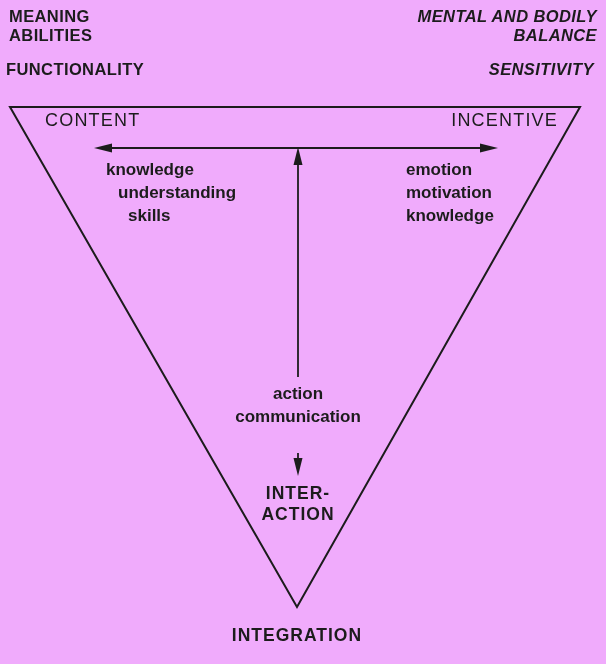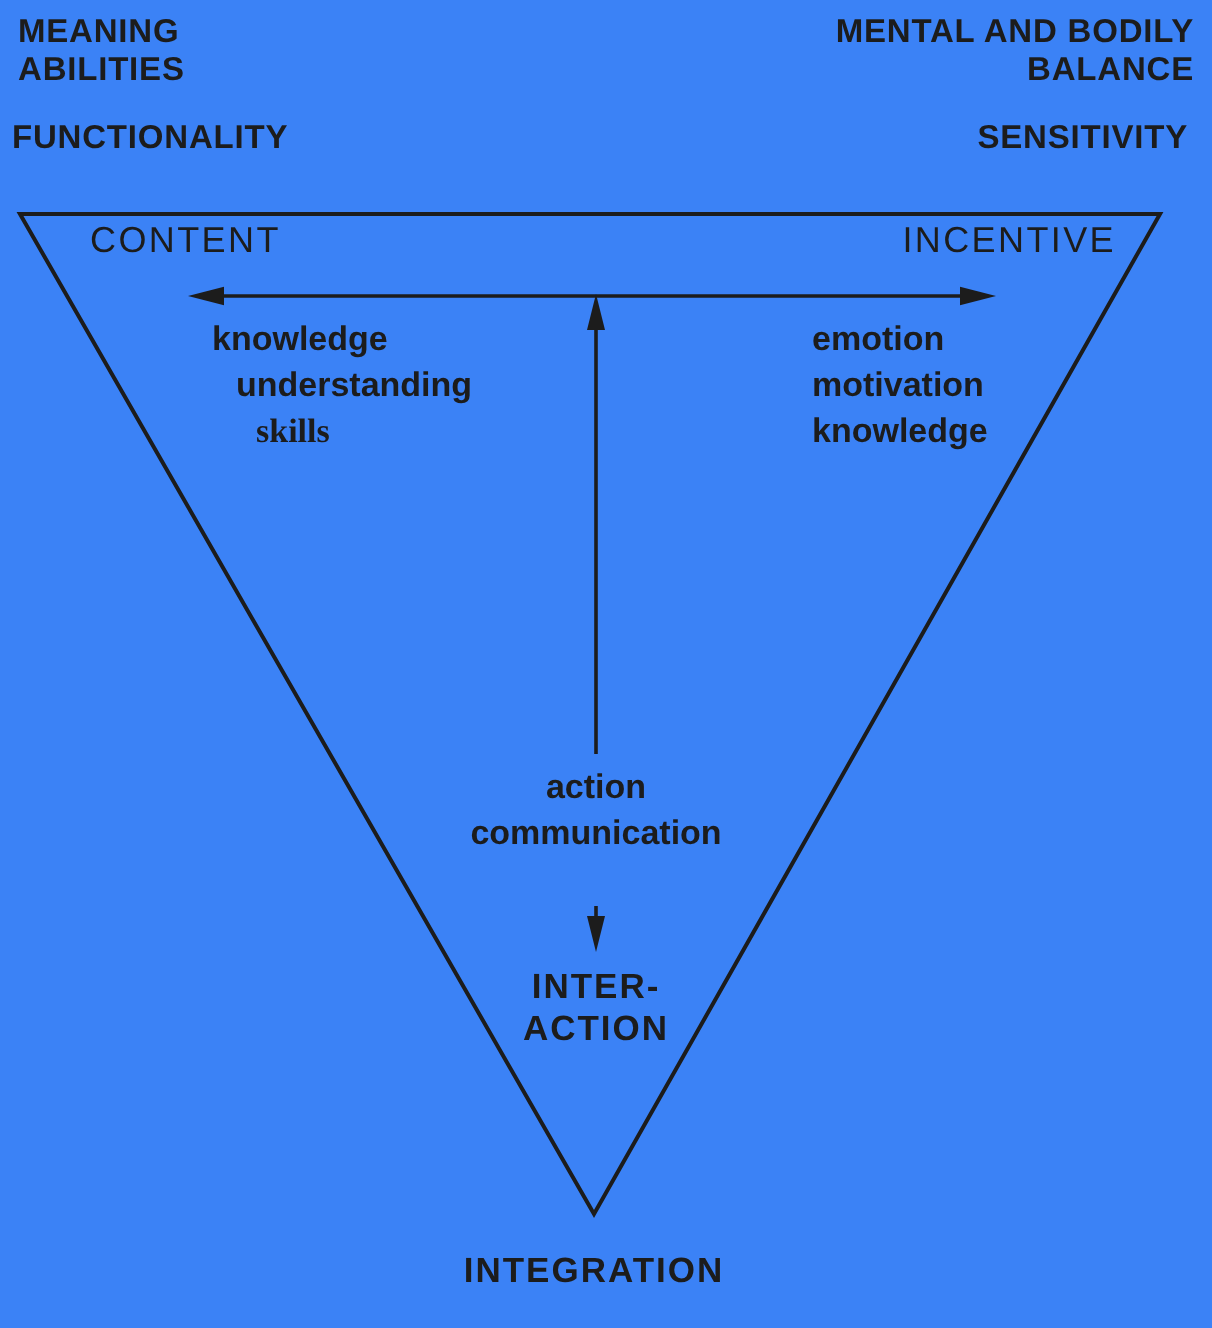--- a/index.html
+++ b/index.html
@@ -11,21 +11,21 @@
     height: 664px;
     background: #fdfdfc;
     font-family: "Liberation Sans", sans-serif;
     color: #1c1c1c;
   }
   .stage {
     position: relative;
     width: 606px;
     height: 664px;
     overflow: hidden;
-    background: #3b82f6;
+    background: #f0abfc;
   }
   .lines {
     position: absolute;
     left: 0;
     top: 0;
   }
   .lines .stroke {
     stroke: #1c1c1c;
     fill: none;
   }
@@ -54,27 +54,28 @@
     font-size: 18px;
     letter-spacing: 1.2px;
   }
   .small {
     font-weight: bold;
     font-size: 17px;
     line-height: 23px;
   }
   .right-align {
     text-align: right;
+    font-style: italic;
   }
   .center {
     transform: translateX(-50%);
     text-align: center;
   }
   .indent-1 { margin-left: 12px; }
-  .indent-2 { margin-left: 22px; font-family: Liberation Serif, serif; }
+  .indent-2 { margin-left: 22px; }
   .interaction-vertex {
     font-weight: bold;
     font-size: 17.5px;
     line-height: 21px;
     letter-spacing: 1px;
   }
   .integration {
     font-weight: bold;
     font-size: 17.5px;
     letter-spacing: 1px;

